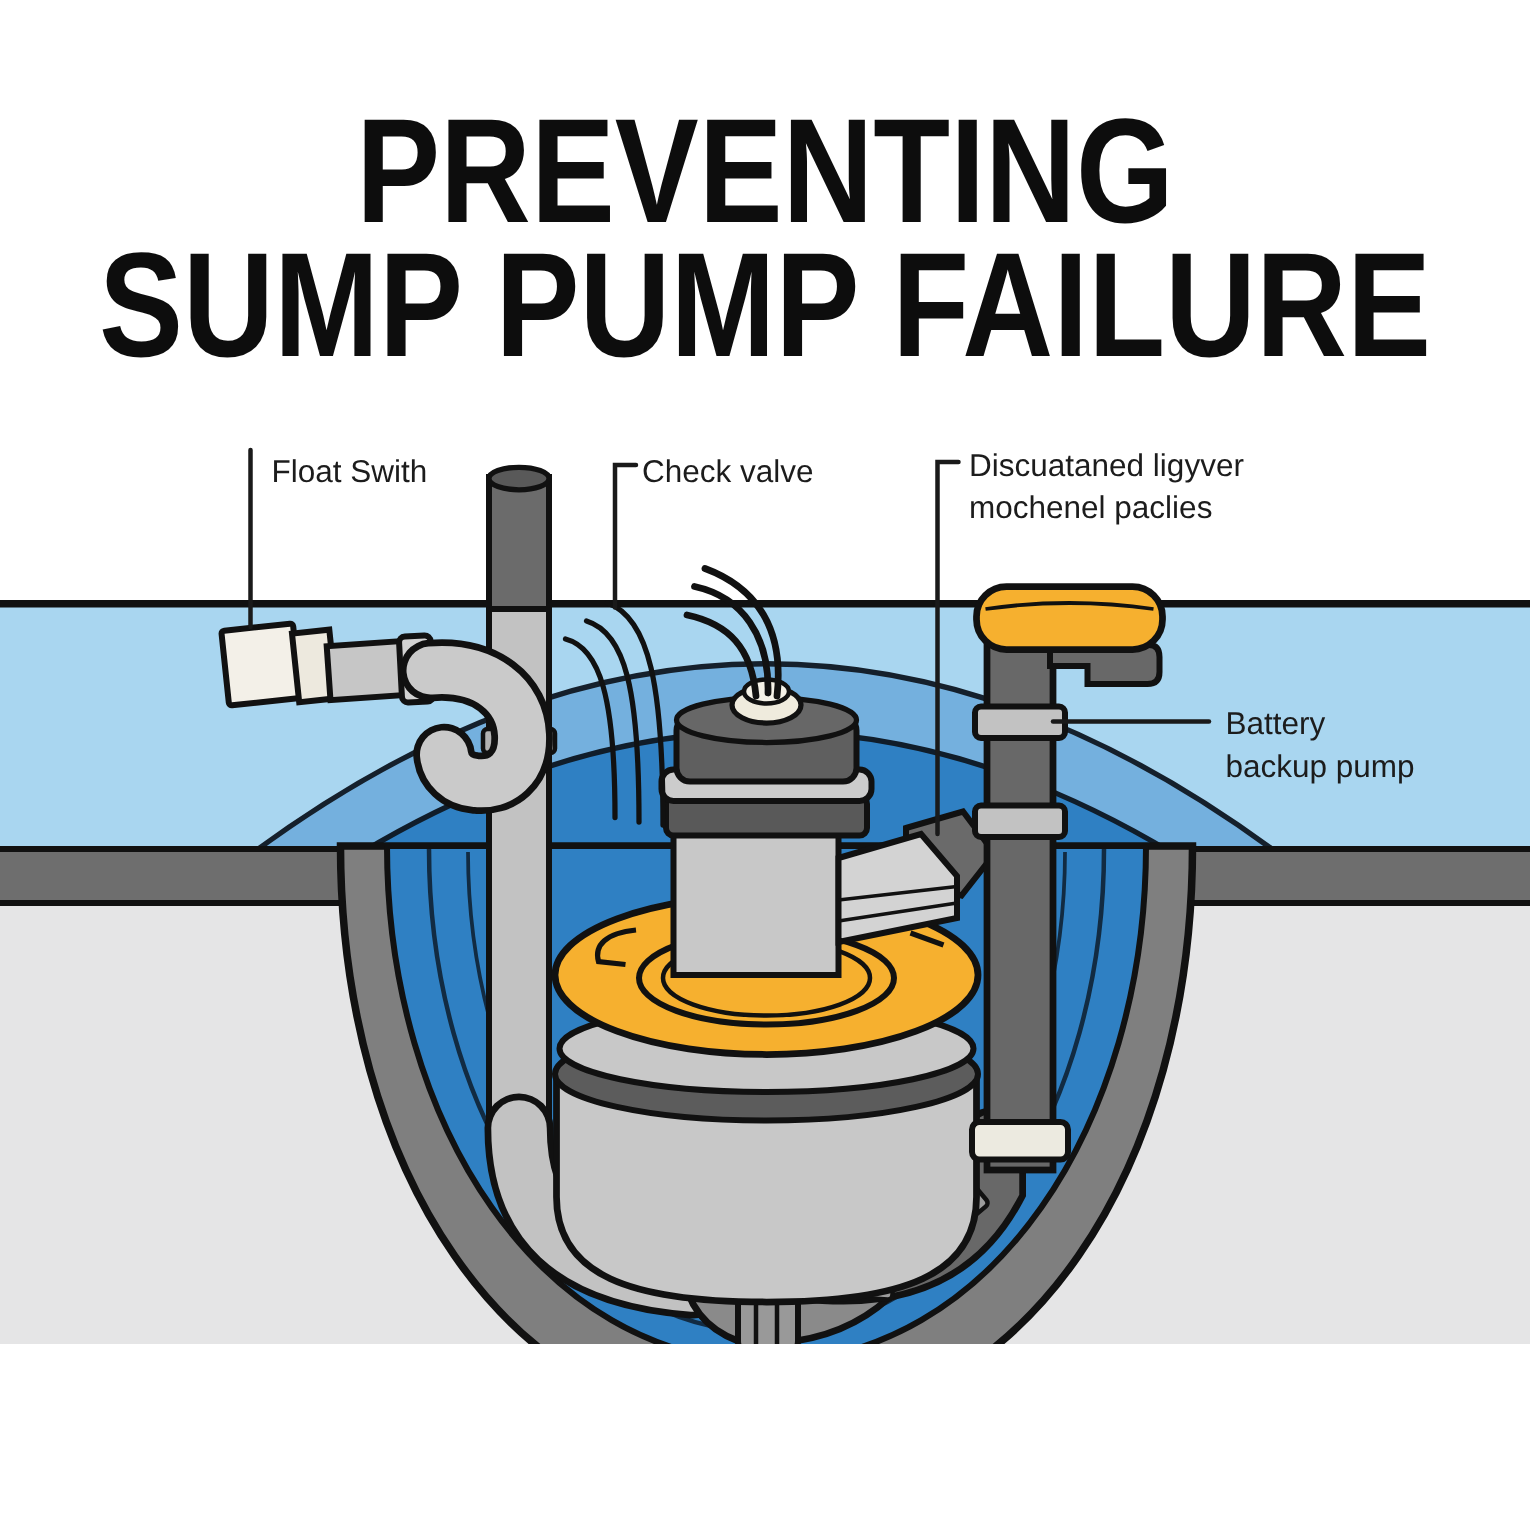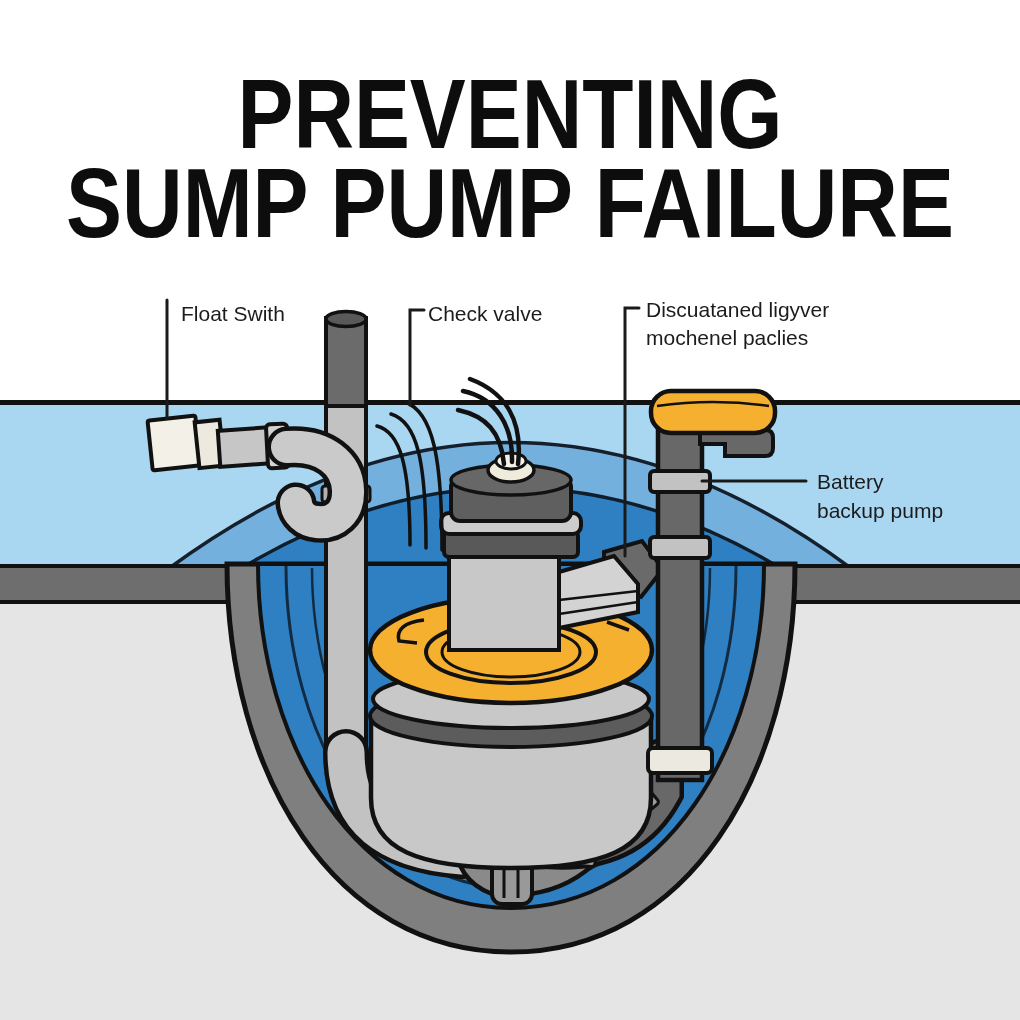--- a/index.html
+++ b/index.html
@@ -1,16 +1,16 @@
 <!DOCTYPE html>
 <html><head>
 <meta charset="utf-8">
 <style>
   html,body{margin:0;padding:0;background:#ffffff;}
-  .stage{position:relative;width:1020px;height:1020px;background:#fff;overflow:hidden;
+  .stage{position:relative;width:1020px;height:896px;background:#fff;overflow:hidden;
          font-family:"Liberation Sans","DejaVu Sans",sans-serif;}
   svg{display:block}
   .title-line{font-family:"Liberation Sans","DejaVu Sans",sans-serif;font-weight:bold;fill:#0d0d0d;}
   .label{font-family:"Liberation Sans","DejaVu Sans",sans-serif;font-size:21px;fill:#1c1c1c;}
   .leader{stroke:#1a1a1a;stroke-width:3;fill:none;stroke-linecap:round;}
 </style>
 </head>
 <body>
 
 <div class="stage">

